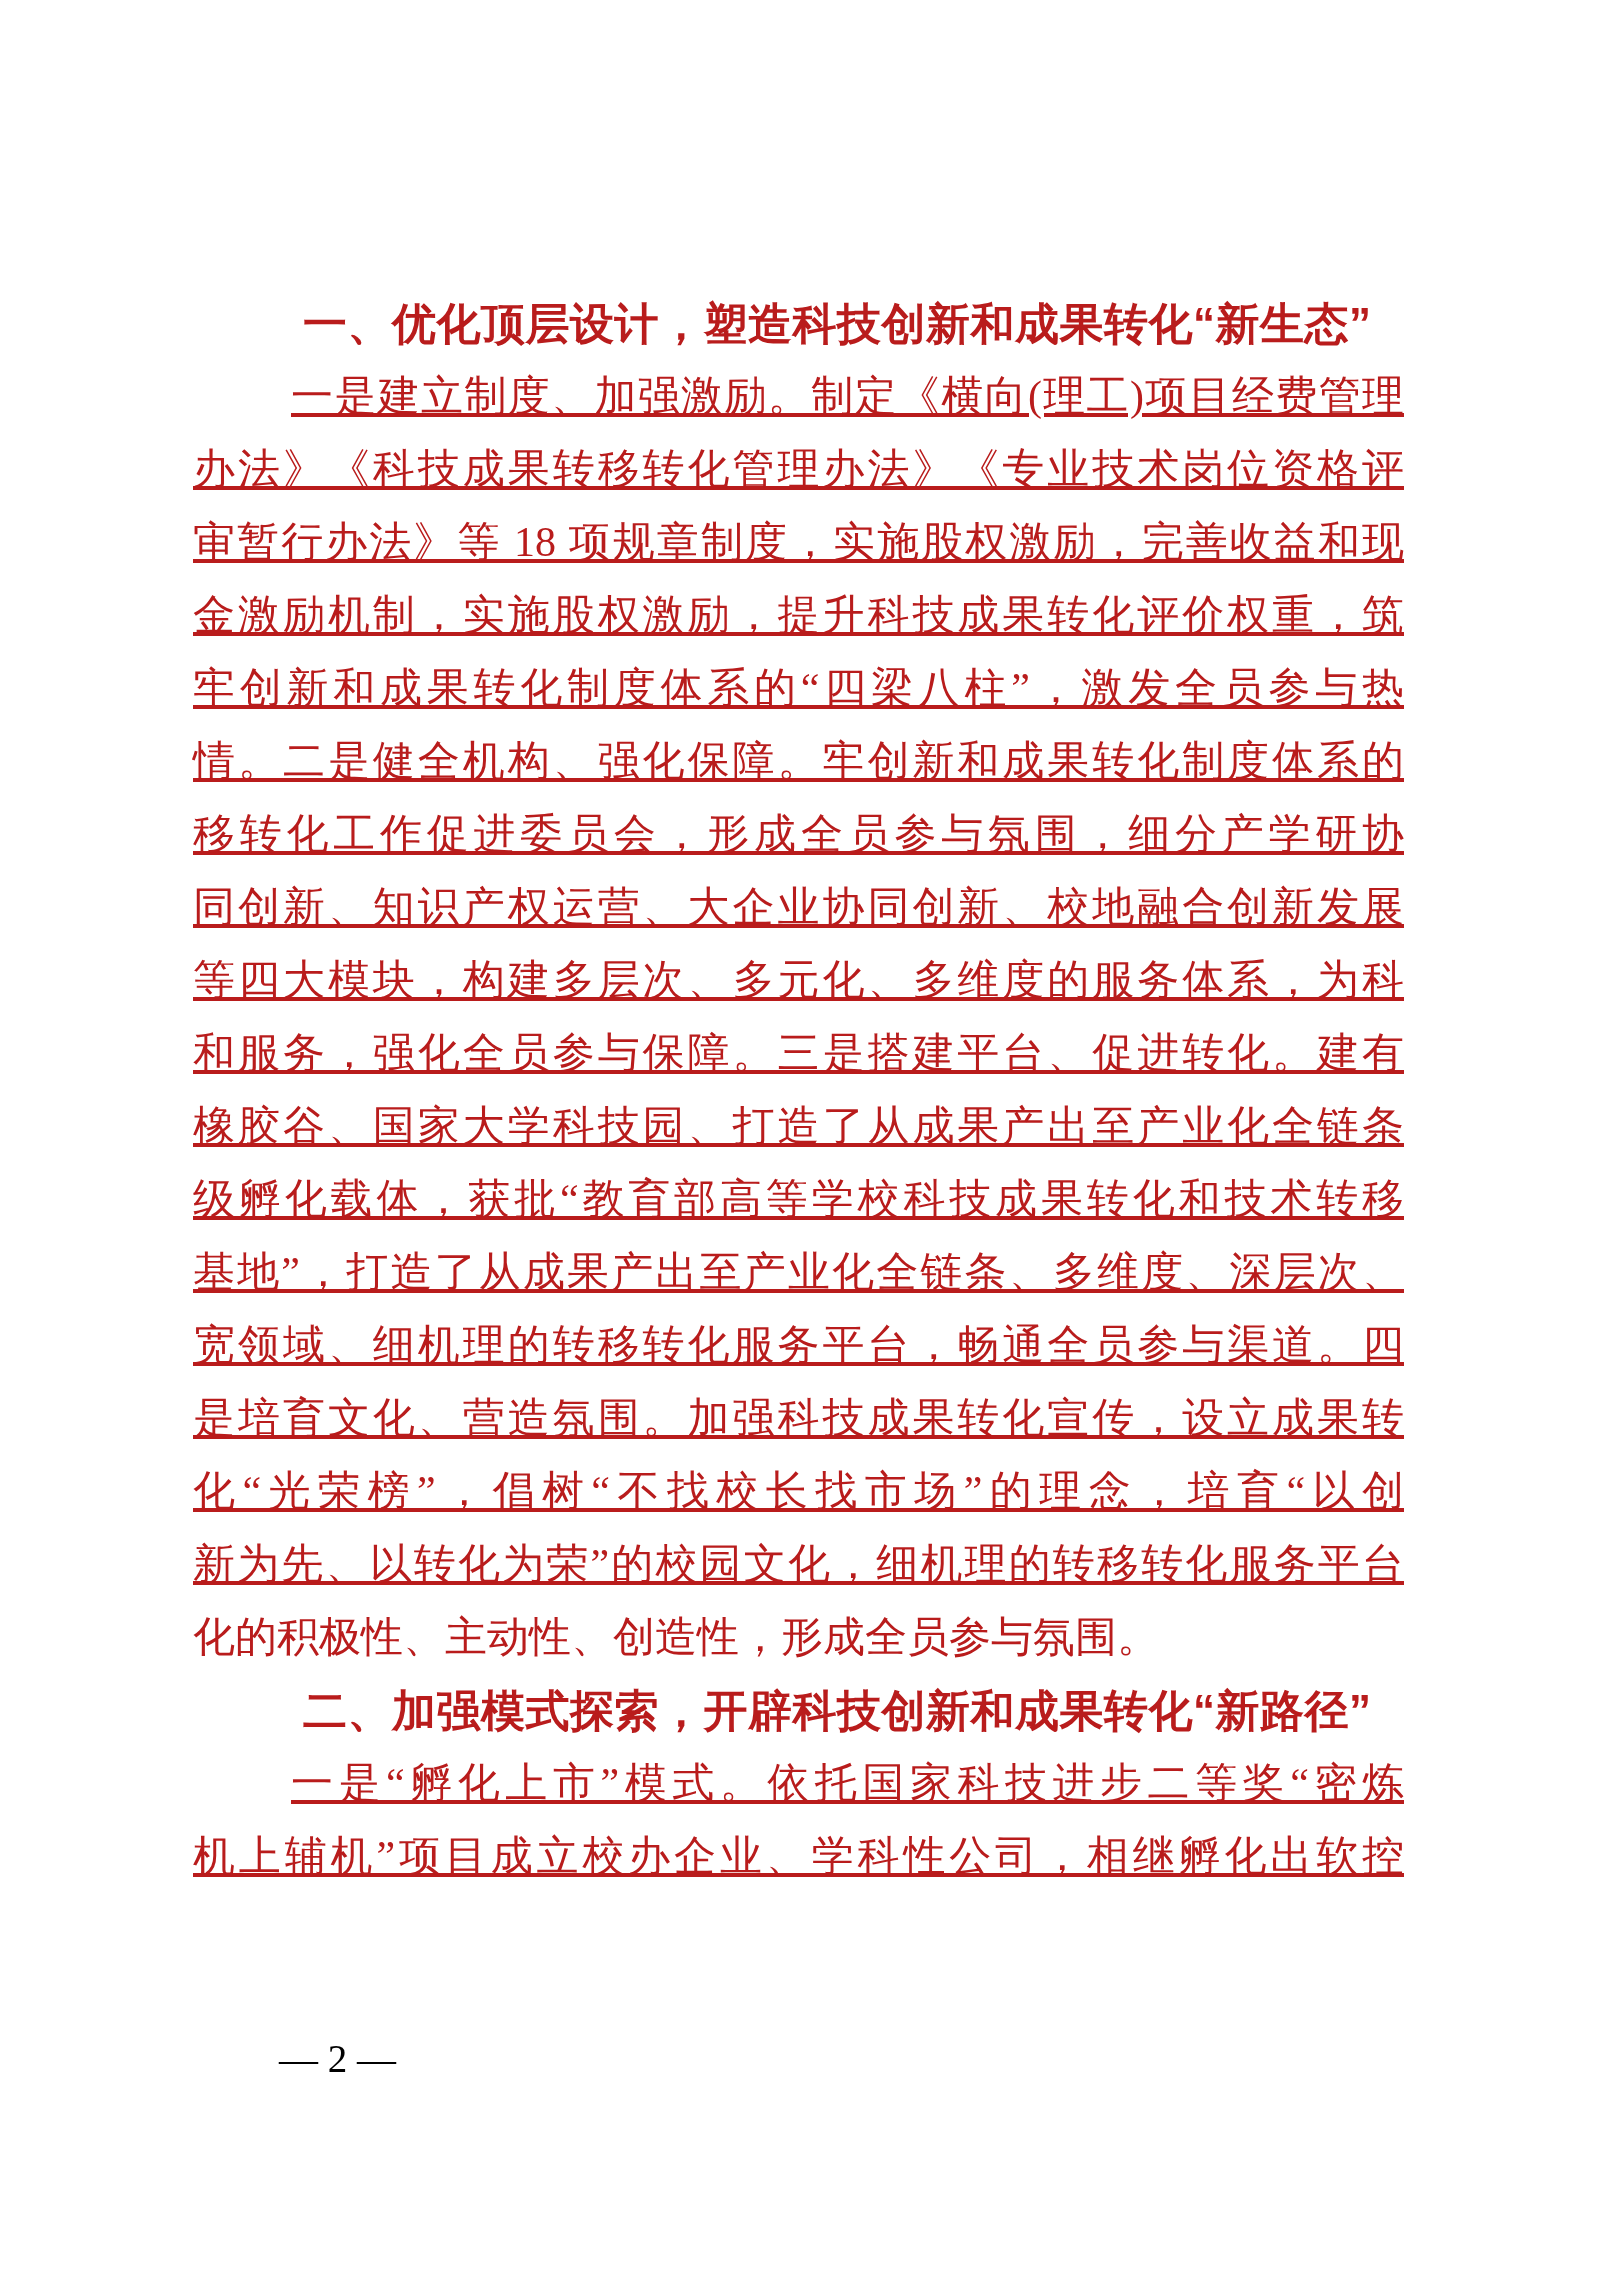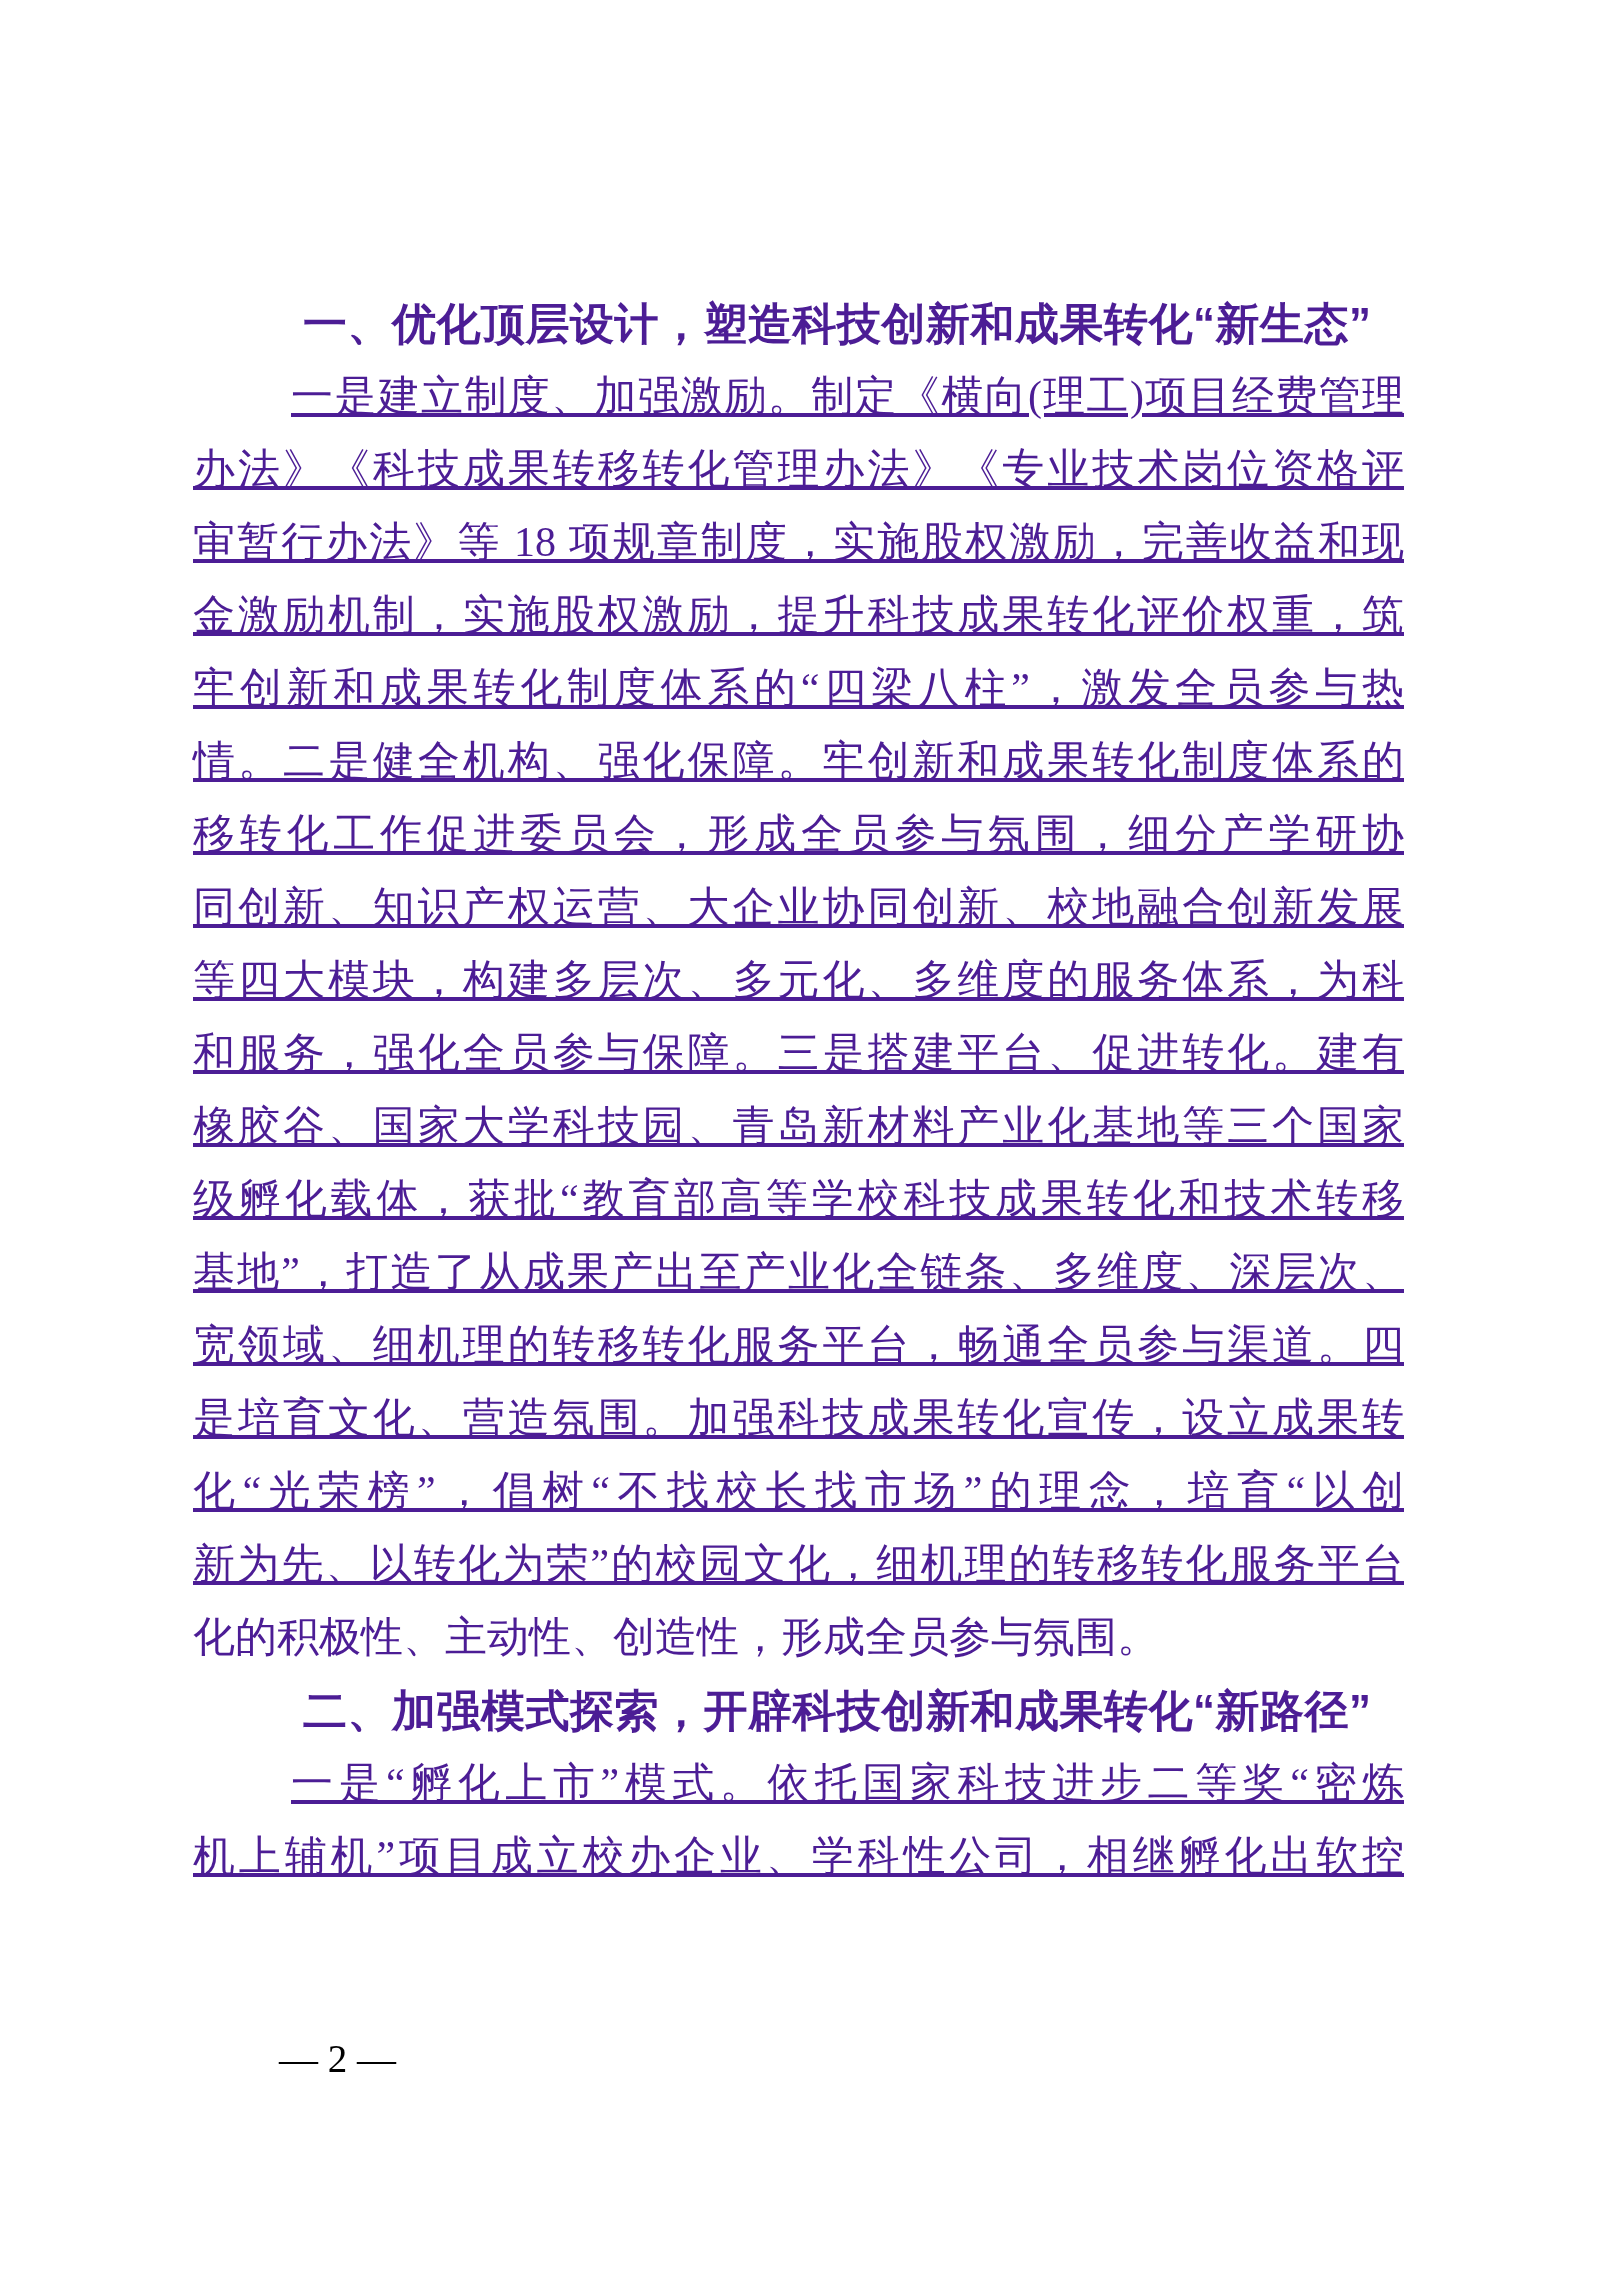--- a/index.html
+++ b/index.html
@@ -16,21 +16,21 @@
   }
 
   .text-block {
     position: absolute;
     left: 193px;
     top: 287px;
     width: 1211px;
     font-family: serif;
     font-size: 42px;
     line-height: 73px;
-    color: #4c1d95;
+    color: #b91c1c;
   }
 
   .line {
     display: block;
     height: 73px;
     white-space: normal;
   }
 
   .line.justify {
     text-align: justify;
@@ -72,21 +72,21 @@
       <div class="line justify indent">一是建立制度、加强激励。制定《横向(理工)项目经费管理</div>
       <div class="line justify">办法》《科技成果转移转化管理办法》《专业技术岗位资格评</div>
       <div class="line justify">审暂行办法》等 18 项规章制度，实施股权激励，完善收益和现</div>
       <div class="line justify">金激励机制，实施股权激励，提升科技成果转化评价权重，筑</div>
       <div class="line justify">牢创新和成果转化制度体系的“四梁八柱”，激发全员参与热</div>
       <div class="line justify">情。二是健全机构、强化保障。牢创新和成果转化制度体系的</div>
       <div class="line justify">移转化工作促进委员会，形成全员参与氛围，细分产学研协</div>
       <div class="line justify">同创新、知识产权运营、大企业协同创新、校地融合创新发展</div>
       <div class="line justify">等四大模块，构建多层次、多元化、多维度的服务体系，为科</div>
       <div class="line justify">和服务，强化全员参与保障。三是搭建平台、促进转化。建有</div>
-      <div class="line justify">橡胶谷、国家大学科技园、青岛新材料产业化基地等三个国家</div>
+      <div class="line justify">橡胶谷、国家大学科技园、打造了从成果产出至产业化全链条</div>
       <div class="line justify">级孵化载体，获批“教育部高等学校科技成果转化和技术转移</div>
       <div class="line justify">基地”，打造了从成果产出至产业化全链条、多维度、深层次、</div>
       <div class="line justify">宽领域、细机理的转移转化服务平台，畅通全员参与渠道。四</div>
       <div class="line justify">是培育文化、营造氛围。加强科技成果转化宣传，设立成果转</div>
       <div class="line justify">化“光荣榜”，倡树“不找校长找市场”的理念，培育“以创</div>
       <div class="line justify">新为先、以转化为荣”的校园文化，细机理的转移转化服务平台</div>
       <div class="line">化的积极性、主动性、创造性，形成全员参与氛围。</div>
       <div class="line heading">二、加强模式探索，开辟科技创新和成果转化“新路径”</div>
       <div class="line justify indent">一是“孵化上市”模式。依托国家科技进步二等奖“密炼</div>
       <div class="line justify">机上辅机”项目成立校办企业、学科性公司，相继孵化出软控</div>

